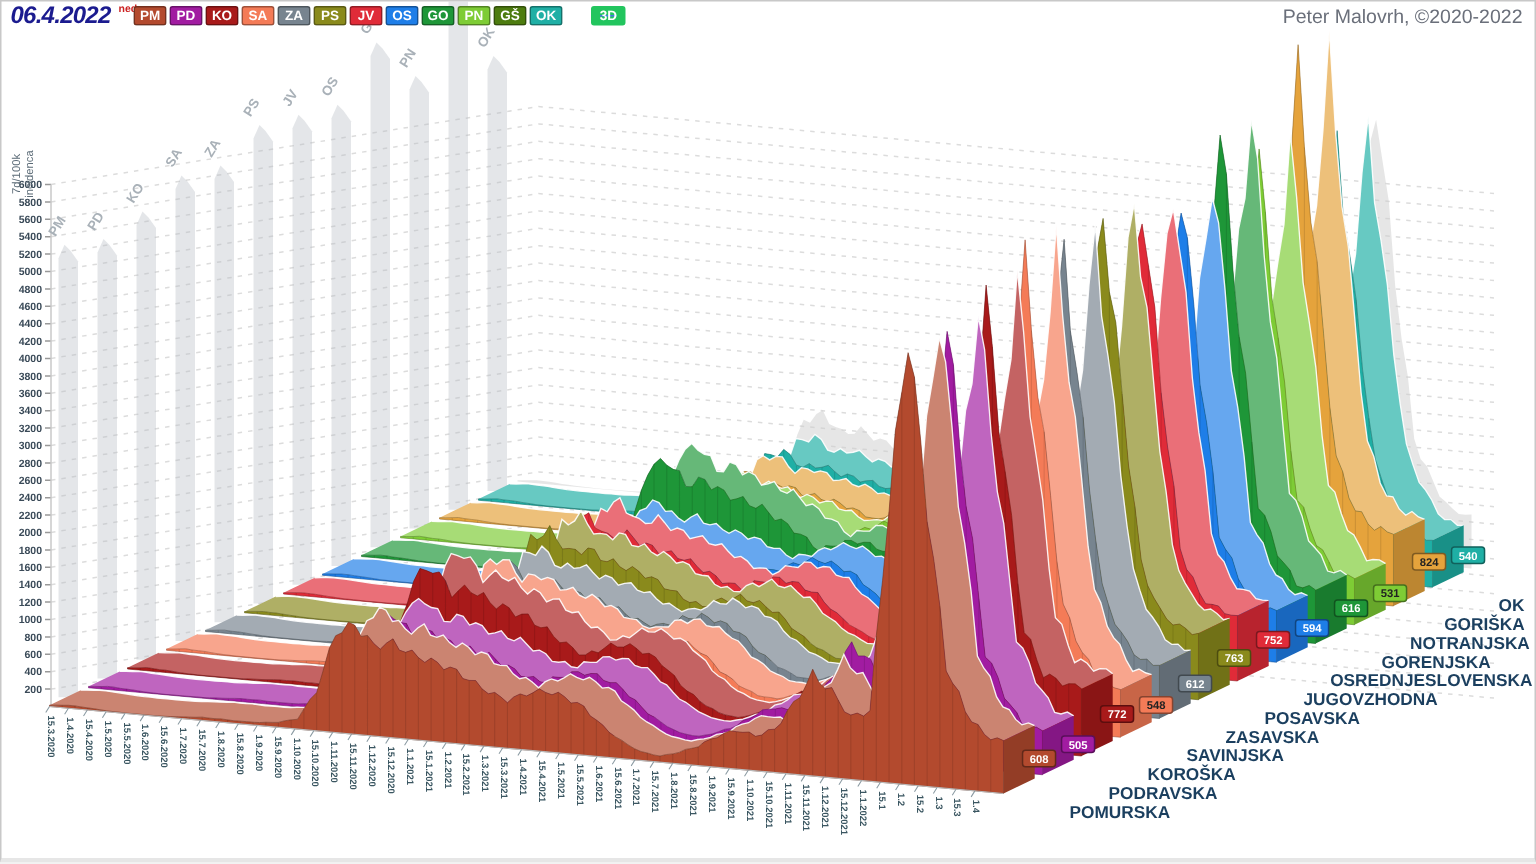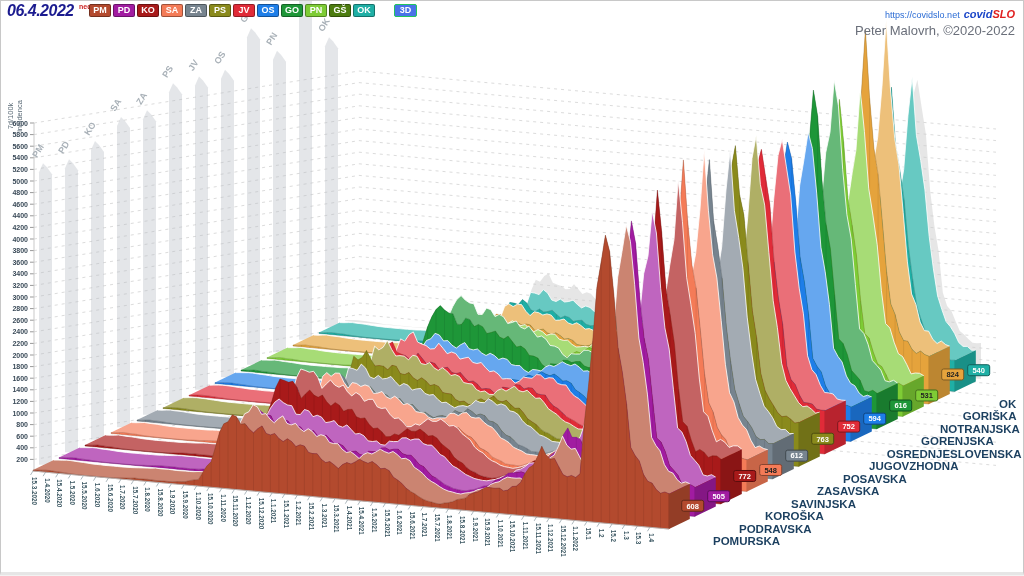--- a/index.html
+++ b/index.html
@@ -8,21 +8,21 @@
   .header{position:absolute;top:0;left:0;right:0;height:20px;z-index:5;}
   .date-label{position:absolute;left:6px;top:1px;font-size:16px;font-weight:bold;font-style:italic;
       color:#1b1b8f;letter-spacing:-0.5px;}
   .date-suffix{position:absolute;left:78px;top:2px;font-size:7px;font-weight:bold;color:#cc2222;}
   .region-buttons{position:absolute;left:88px;top:3px;display:flex;gap:2px;}
   .region-btn{width:22px;height:13px;border-radius:2px;color:#fff;font-size:9px;font-weight:bold;
       display:flex;align-items:center;justify-content:center;cursor:pointer;
       border:1px solid rgba(0,0,0,0.35);box-sizing:border-box;line-height:1;}
   .btn-3d{position:absolute;left:393px;top:3px;width:23px;height:13px;border-radius:2px;background:#4973e8;
       color:#fff;font-size:9px;font-weight:bold;display:flex;align-items:center;justify-content:center;
-      border:1px solid #22c55e;box-sizing:border-box;cursor:pointer;line-height:1;}
+      border:6px solid #22c55e;box-sizing:border-box;cursor:pointer;line-height:1;}
   .top-right{position:absolute;right:8px;top:2px;text-align:right;line-height:1.25;}
   .site-link{font-size:9px;color:#2a6bd4;text-decoration:none;margin-right:4px;cursor:pointer;}
   .brand{font-size:11px;font-weight:bold;font-style:italic;}
   .brand-covid{color:#1b46c8;}
   .brand-slo{color:#e02020;}
   .credit{font-size:13px;color:#6a6f7a;}
   #chart-svg{position:absolute;left:0;top:0;}
 </style>
 </head>
 <body>
@@ -393,19 +393,16 @@
         <div class="region-btn" style="background: rgb(138, 138, 28);">PS</div>
         <div class="region-btn" style="background: rgb(224, 43, 56);">JV</div>
         <div class="region-btn" style="background: rgb(30, 126, 232);">OS</div>
         <div class="region-btn" style="background: rgb(30, 150, 56);">GO</div>
         <div class="region-btn" style="background: rgb(126, 204, 53);">PN</div>
         <div class="region-btn" style="background: #4d7c0f;">GŠ</div>
         <div class="region-btn" style="background: rgb(31, 175, 165);">OK</div>
       </div>
     <div class="btn-3d">3D</div>
     <div class="top-right">
-      <div>
-        <span class="site-link">https://covidslo.net</span><span class="brand"><span class="brand-covid">covid</span><span class="brand-slo">SLO</span></span>
-      </div>
       <div class="credit">Peter Malovrh, ©2020-2022</div>
     </div>
   </div>
 </div>
 
 </body></html>

